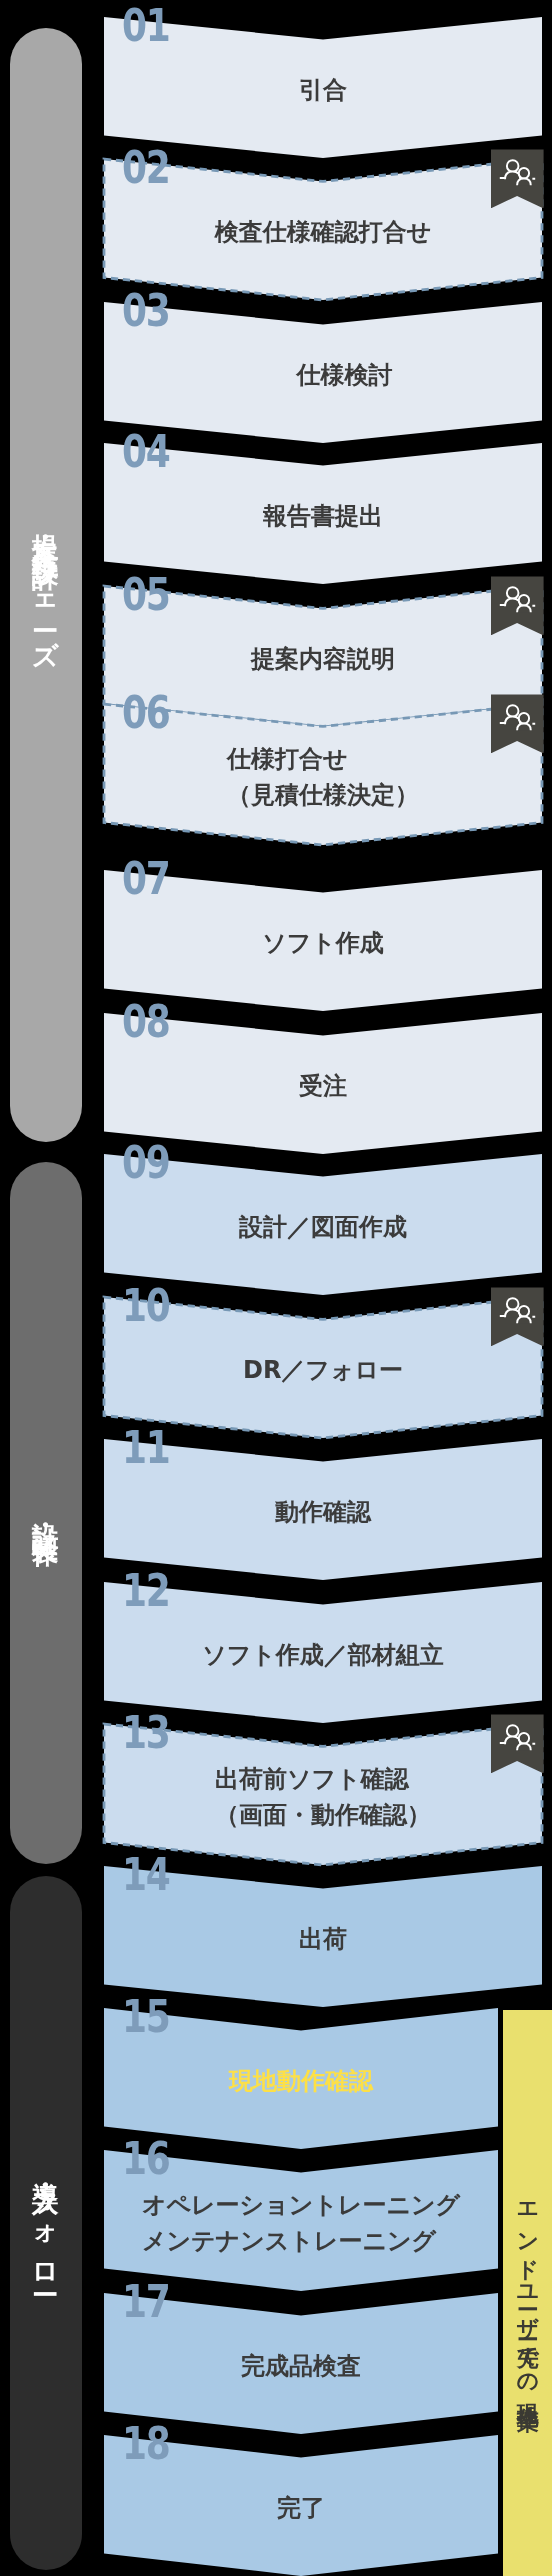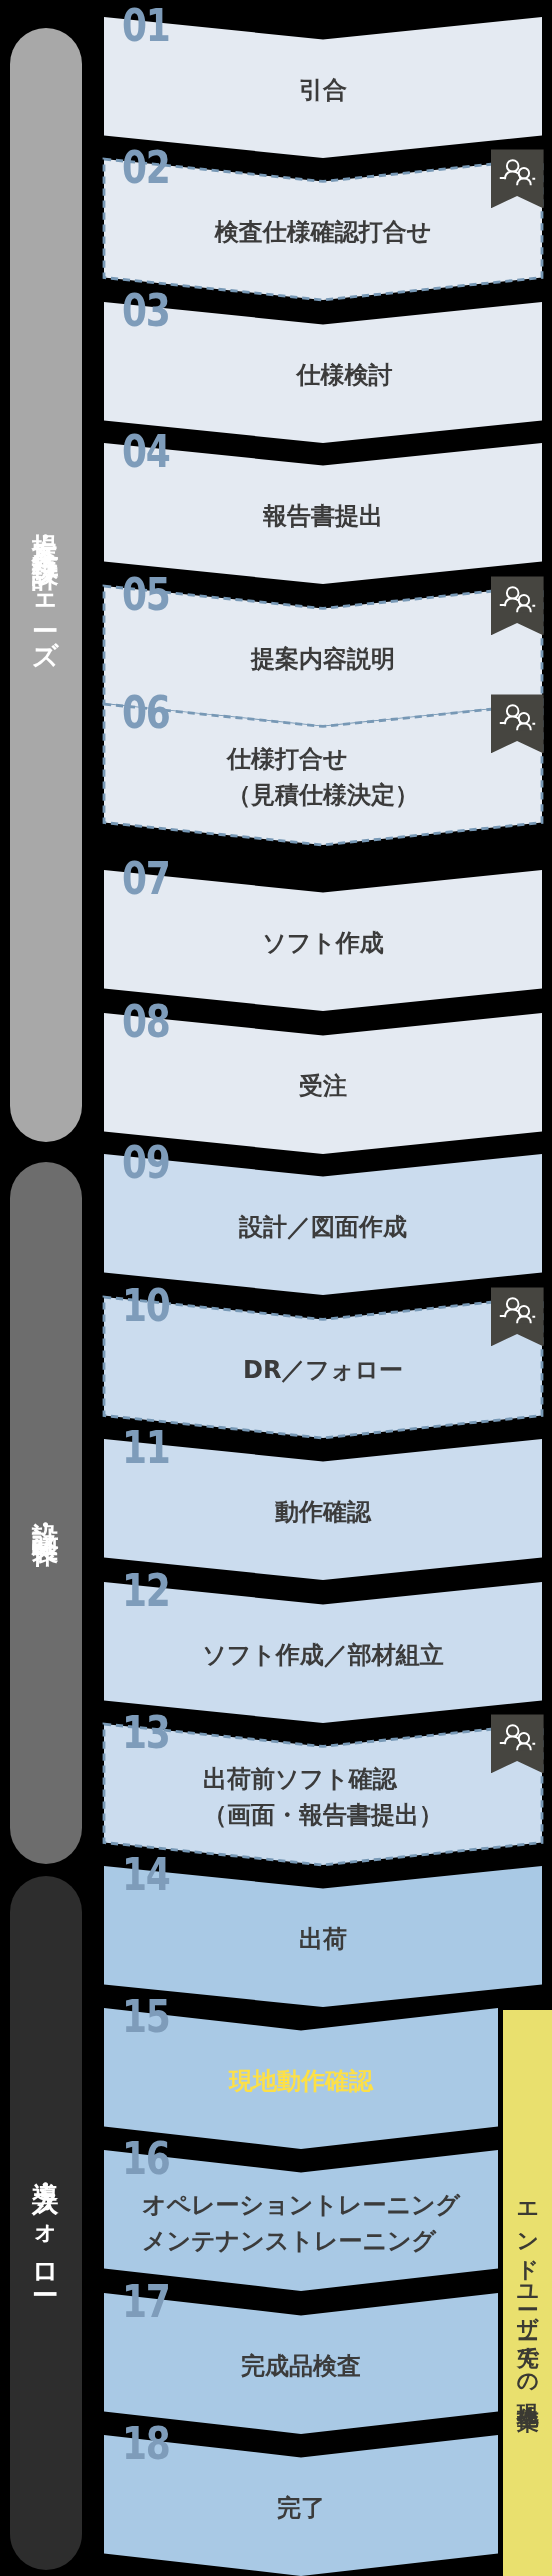--- a/index.html
+++ b/index.html
@@ -196,21 +196,21 @@
         </svg>
         <span class="num" style="color: rgb(126, 156, 186);">12</span>
         <div class="lbl" style="color: rgb(59, 59, 59);">ソフト作成／部材組立</div>
       </div>
       <div class="step" style="top: 1724px;">
         <svg class="chev" width="438" height="141" viewBox="0 0 547 176">
           <polygon points="0,0 273.5,28 547,0 547,148 273.5,176 0,148" fill="#cbdcee" stroke="#7798b5" stroke-width="3.5" stroke-dasharray="9,6"></polygon>
         </svg>
         <span class="num" style="color: rgb(126, 156, 186);">13</span>
         <div class="lbl" style="color: rgb(59, 59, 59);">出荷前ソフト確認
-（画面・報告書提出）</div>
+（画面・動作確認）</div>
         <div class="badge" style="background: rgb(70, 69, 64);">
           <svg width="37" height="34" viewBox="0 0 46 42">
             <line x1="1" y1="26" x2="16" y2="26" stroke="#ffffff" stroke-width="2.4"></line>
             <circle cx="17" cy="11" r="7.2" fill="none" stroke="#ffffff" stroke-width="2.4"></circle>
             <path d="M7.5,27.5 Q7.5,18 17,18 Q26.5,18 26.5,27.5" fill="#464540" stroke="#ffffff" stroke-width="2.4"></path>
             <circle cx="31" cy="20" r="6.4" fill="#464540" stroke="#ffffff" stroke-width="2.4"></circle>
             <path d="M22.5,35 Q22.5,26.5 31,26.5 Q39.5,26.5 39.5,35" fill="#464540" stroke="#ffffff" stroke-width="2.4"></path>
             <line x1="41.5" y1="27" x2="45" y2="27" stroke="#ffffff" stroke-width="2.4"></line>
           </svg>
         </div>

